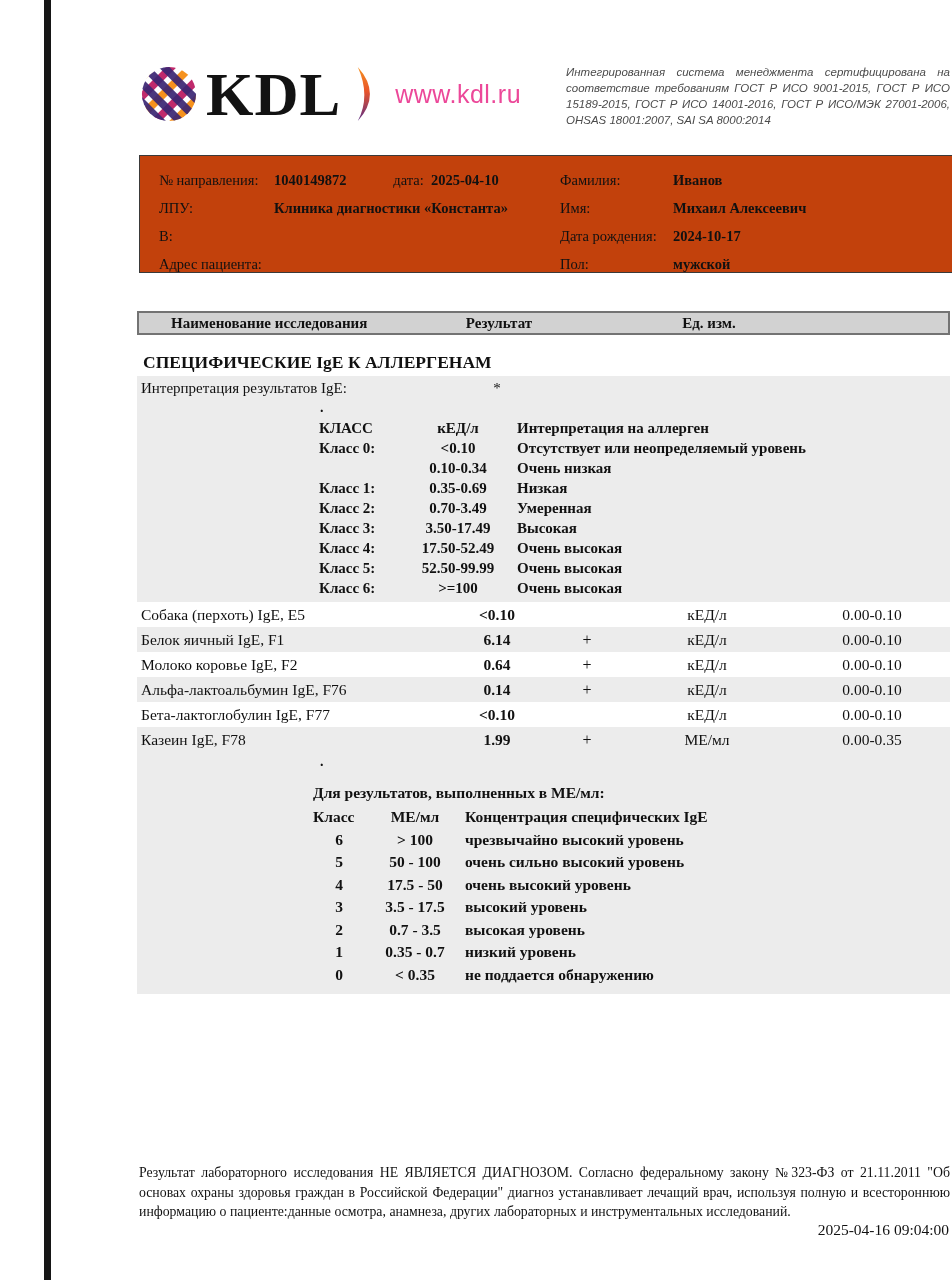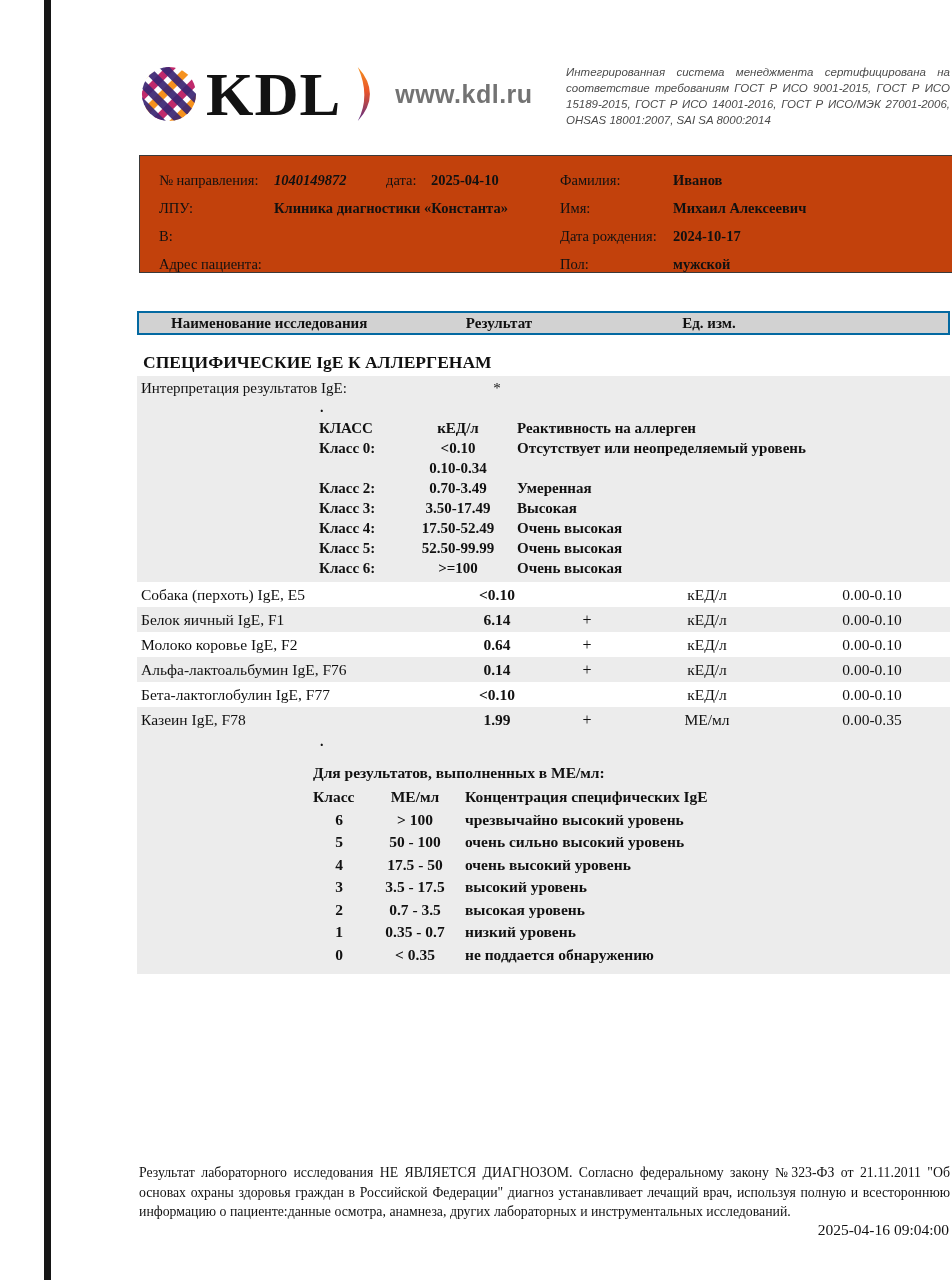--- a/index.html
+++ b/index.html
@@ -10,45 +10,45 @@
   }
   .edge { position:absolute; top:0; height:1280px; background:#161616; }
   .edge.left { left:0; width:7px; }
   .edge.right { right:0; width:6px; }
 
   
   .logo-wrap { position:absolute; left:96px; top:62px; height:64px; display:flex; align-items:center; }
   .logo-sphere { display:block; }
   .brand-text { font-weight:bold; font-size:61px; letter-spacing:1px; color:#121212; margin-left:8px; line-height:1; }
   .swoosh { margin-left:14px; display:block; }
-  .site-text { font-family:"Liberation Sans", sans-serif; font-weight:bold; font-size:25px; color:#737373; margin-left:12px; letter-spacing:0.5px; }
+  .site-text { font-family:"Liberation Sans", sans-serif; font-weight:normal; font-size:25px; color:#ec4899; margin-left:12px; letter-spacing:0.5px; }
   .cert-text {
     position:absolute; left:522px; top:64px; width:384px;
     font-family:"Liberation Sans", sans-serif; font-size:11.5px; line-height:16px;
     color:#4b4b4b; text-align:justify;font-style:italic;
   }
 
   
   .ref-box { position:absolute; left:95px; top:155px; width:829px; height:118px; border:1px solid #3a3a3a; background:#c2410c; }
   .ref-col { position:absolute; top:10px; }
   .ref-col.lft { left:19px; width:400px; }
   .ref-col.rgt { left:420px; width:395px; }
   .ref-row { display:flex; height:28px; align-items:center; font-size:14.5px; }
   .ref-lbl { color:#111; }
   .ref-val { font-weight:bold; }
   .w115 { width:115px; flex:0 0 115px; }
-  .w112 { width:112px; flex:0 0 112px;font-style:italic; }
-  .w45  { width:45px;  flex:0 0 45px; }
+  .w112 { width:112px; flex:0 0 112px; }
+  .w45  { width:45px;  flex:0 0 45px;text-align:center; }
   .w113 { width:113px; flex:0 0 113px; }
 
   
   .tbl { position:absolute; left:93px; top:311px; width:813px; }
   .thead {
     display:grid; grid-template-columns:300px 120px 60px 180px 150px;
-    background:#d2d2d2; border:2px solid #0369a1; height:24px; align-items:center;
+    background:#d2d2d2; border:2px solid #737373; height:24px; align-items:center;
     font-weight:bold; font-size:15px;
   }
   .thead .c1 { padding-left:32px; }
   .cc { text-align:center; }
   .section-title { font-weight:bold; font-size:17.5px; padding:17px 0 3px 6px; background:#fff; }
 
   .gray { background:#ececec; }
   .interp-row { display:grid; grid-template-columns:300px 120px 390px; height:25px; align-items:center; font-size:15px; }
   .interp-row .lbl { padding-left:4px; }
   .bullet-row { height:15px; font-weight:bold; font-size:14px; padding-left:183px; line-height:13px; }
@@ -179,30 +179,36 @@
       <div class="interp-row">
         <span class="lbl">Интерпретация результатов IgE:</span>
         <span class="cc">*</span>
         <span></span>
       </div>
       <div class="bullet-row">.</div>
       <div class="legend1-grid">
         <div class="lg1-row">
           <span>КЛАСС</span>
           <span class="rng">кЕД/л</span>
-          <span>Реактивность на аллерген</span>
+          <span>Интерпретация на аллерген</span>
         </div>
         <div class="lg1-row">
           <span>Класс 0:</span>
           <span class="rng">&lt;0.10</span>
           <span>Отсутствует или неопределяемый уровень</span>
         </div>
         <div class="lg1-row">
           <span></span>
           <span class="rng">0.10-0.34</span>
+          <span>Очень низкая</span>
+        </div>
+        <div class="lg1-row">
+          <span>Класс 1:</span>
+          <span class="rng">0.35-0.69</span>
+          <span>Низкая</span>
         </div>
         <div class="lg1-row">
           <span>Класс 2:</span>
           <span class="rng">0.70-3.49</span>
           <span>Умеренная</span>
         </div>
         <div class="lg1-row">
           <span>Класс 3:</span>
           <span class="rng">3.50-17.49</span>
           <span>Высокая</span>

